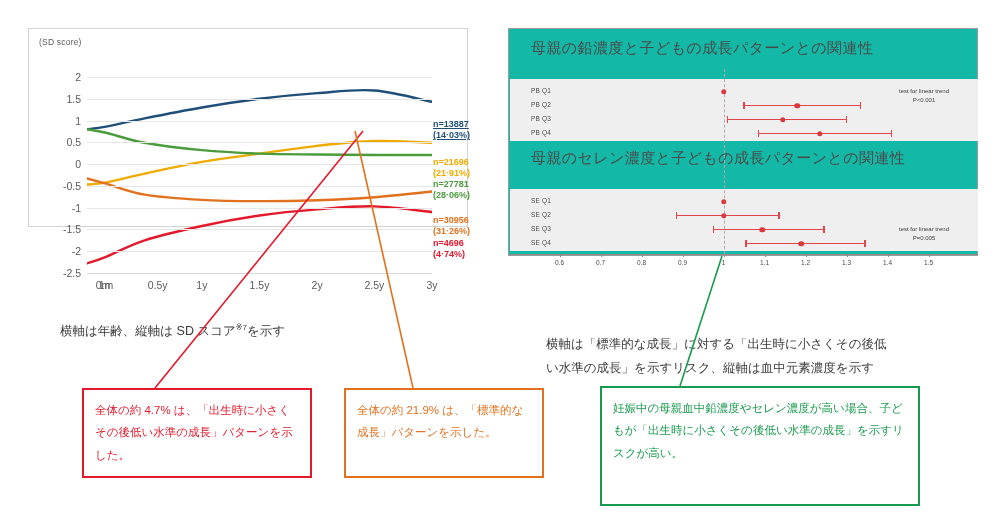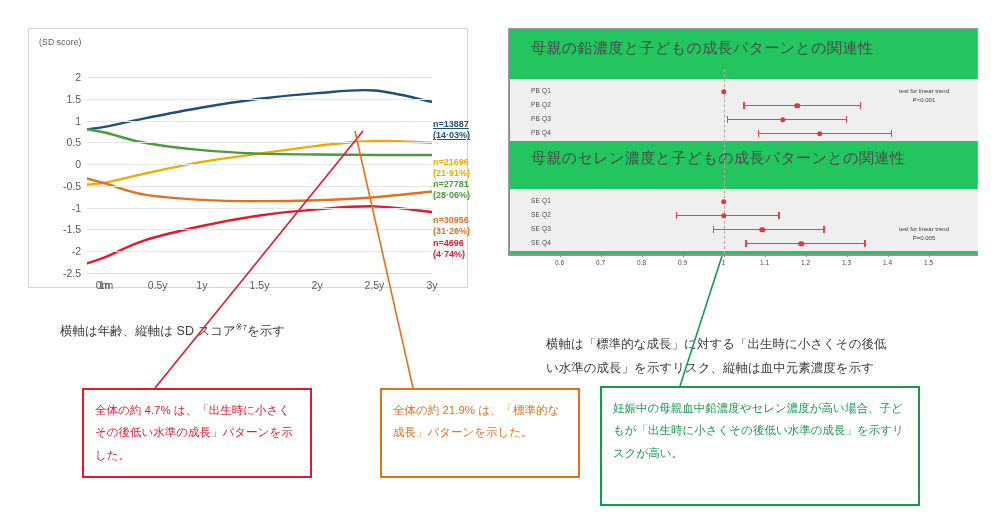--- a/index.html
+++ b/index.html
@@ -11,21 +11,21 @@
     position:relative;
     overflow:hidden;
   }
   .stage{position:absolute;left:0;top:0;width:1000px;height:514px;}
 
   
   .abs{position:absolute;}
 
   
   #growth-panel{
-    left:28px;top:28px;width:440px;height:260px;
+    left:28px;top:28px;width:440px;height:199px;
     border:1px solid #d4d4d4;background:#fff;box-sizing:border-box;
   }
   #growth-sdlabel{
     left:10px;top:8px;font-size:8.5px;color:#595959;letter-spacing:.2px;
   }
   #growth-title{
     left:0;top:16px;width:440px;text-align:center;
     font-size:18px;color:#3d3d3d;font-weight:400;letter-spacing:.5px;
   }
   #growth-plot{left:58px;top:48px;width:345px;height:196px;}
@@ -44,21 +44,21 @@
     position:absolute;left:0;top:100%;width:100%;height:1px;background:#d9d9d9;
   }
   .series-label{
     position:absolute;font-size:9px;font-weight:bold;line-height:1.25;
     white-space:nowrap;
   }
 
   
   #forest-panel{
     left:508px;top:28px;width:470px;height:228px;
-    border:1px solid #9a9a9a;background:#22c55e;box-sizing:border-box;
+    border:1px solid #9a9a9a;background:#14b8a6;box-sizing:border-box;
   }
   .forest-heading{
     position:absolute;left:22px;font-size:15px;color:#4a4a4a;
     font-weight:400;letter-spacing:.4px;white-space:nowrap;
   }
   .forest-band{position:absolute;left:1px;width:468px;background:#efefef;}
   .forest-rowlabel{
     position:absolute;font-size:6.5px;color:#4d4d4d;letter-spacing:.2px;
     white-space:nowrap;
   }
@@ -272,21 +272,21 @@
   <svg class="abs" style="left:0;top:0;pointer-events:none;" width="1000" height="514">
     <line x1="363" y1="131" x2="155" y2="388" stroke="#e3192b" stroke-width="1.6"></line>
     <line x1="355" y1="131" x2="413" y2="388" stroke="#e2711d" stroke-width="1.6"></line>
     <line x1="722" y1="256" x2="680" y2="386" stroke="#189a4e" stroke-width="1.6"></line>
   </svg>
 
   <div class="callout" id="callout-red" style="left:56px;top:388px;width:230px;height:90px;margin-left:26px;">
     <span>全体の約 4.7% は、「出生時に小さくその後低い水準の成長」パターンを示した。</span>
   </div>
 
-  <div class="callout" id="callout-orange" style="left:344px;top:388px;width:200px;height:90px;margin-left:36px;">
+  <div class="callout" id="callout-orange" style="left:344px;top:388px;width:200px;height:90px;">
     <span>全体の約 21.9% は、「標準的な成長」パターンを示した。</span>
   </div>
 
   <div class="callout" id="callout-green" style="left:600px;top:386px;width:320px;height:120px;">
     <span>妊娠中の母親血中鉛濃度やセレン濃度が高い場合、子どもが「出生時に小さくその後低い水準の成長」を示すリスクが高い。</span>
   </div>
 
 </div>
 
 </body></html>

